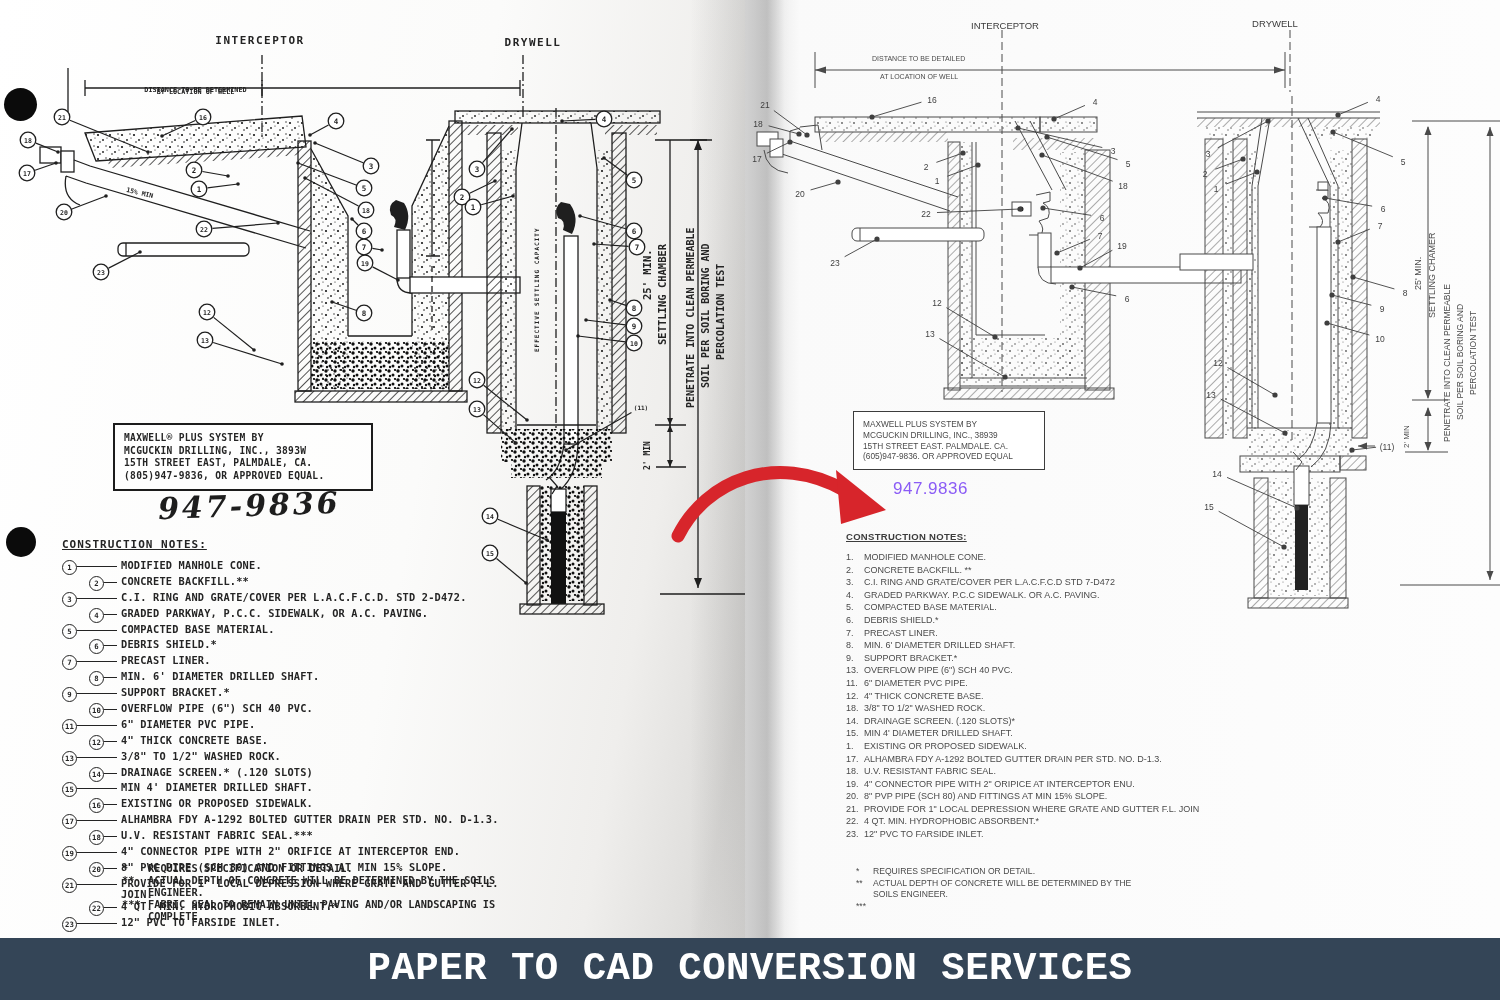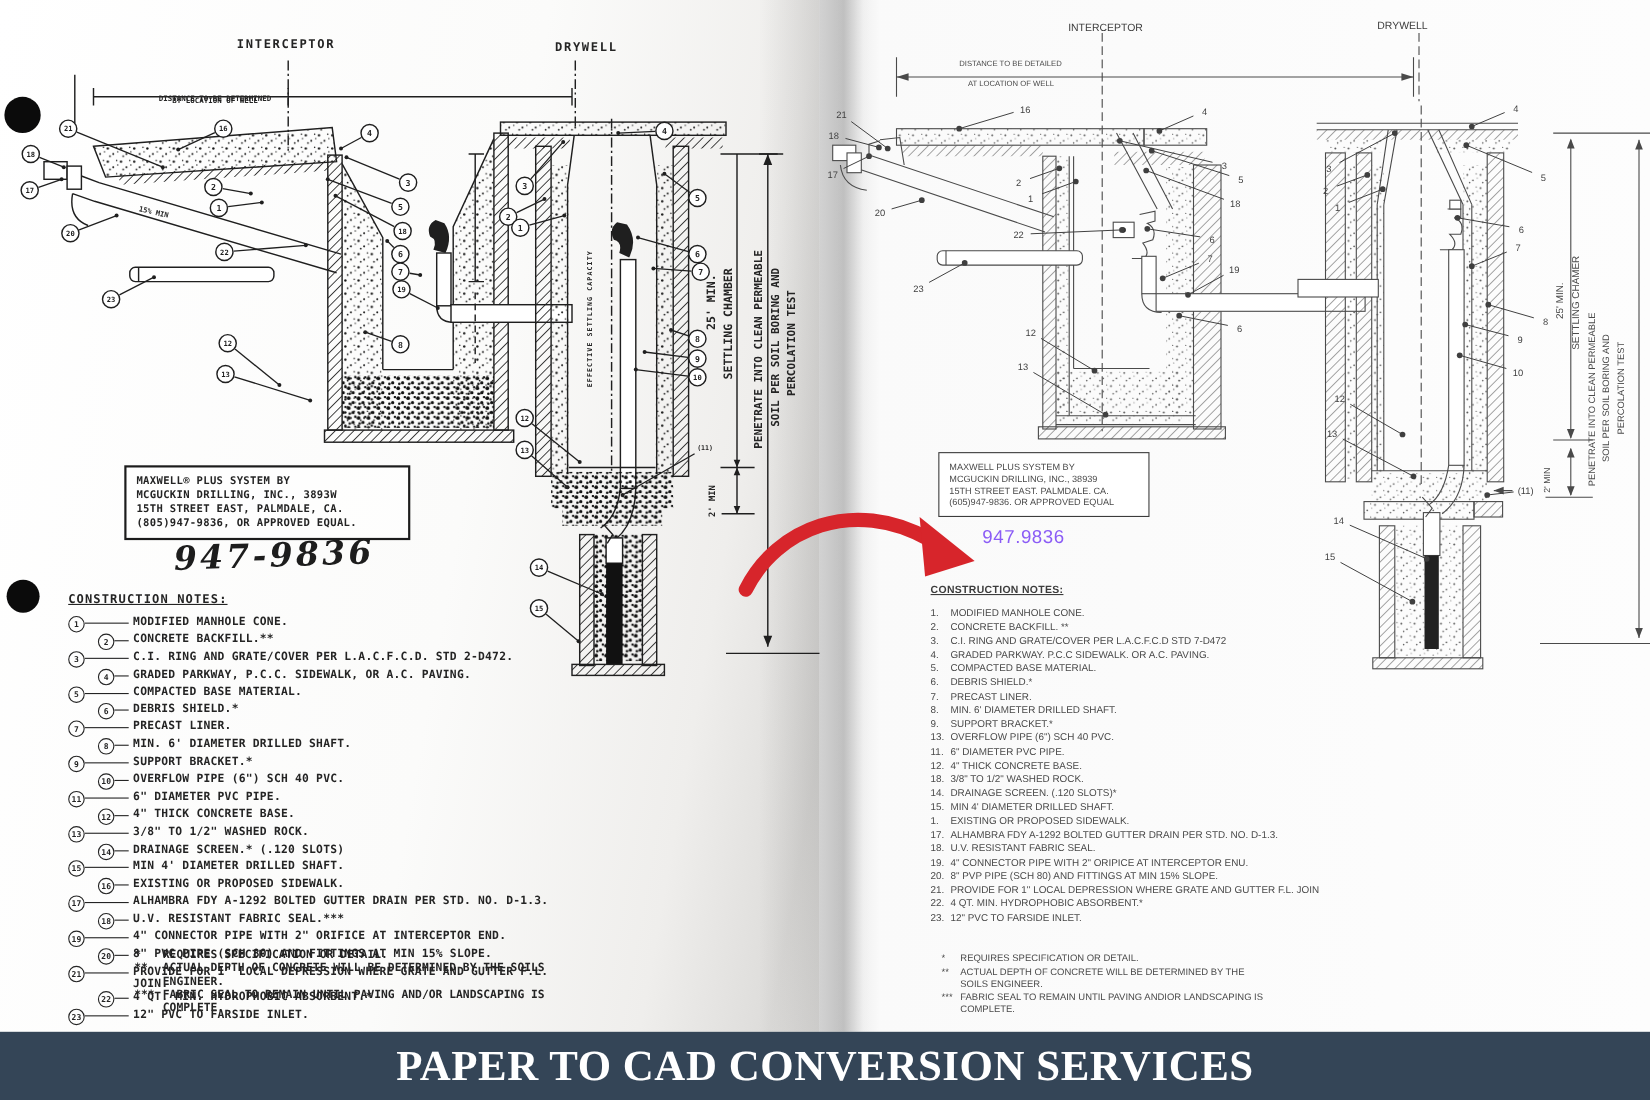--- a/index.html
+++ b/index.html
@@ -36,21 +36,21 @@
   #right-foot{left:856px;top:866px;width:330px}
   .rfmark{flex:0 0 17px;font-size:8.6px;line-height:11.6px}
   .rftext{font-size:8.6px;line-height:11.6px;width:280px}
   
   .maxbox-l{left:113px;top:423px;width:238px;border:2px solid #1c1c1c;padding:7px 9px;font-size:9.6px;line-height:12.6px;letter-spacing:.3px;background:rgba(255,255,255,.5)}
   .maxbox-r{left:853px;top:411px;width:172px;border:1.5px solid #3c3c3c;padding:7px 9px;font-size:8.3px;line-height:10.8px;background:#fff}
   .handw{left:158px;top:488px;font-family:"DejaVu Serif",serif;font-style:italic;font-weight:bold;font-size:30px;letter-spacing:3px;color:#1d1d1d;transform:rotate(-2deg)}
   .cadnum{left:893px;top:479px;font-size:17px;color:#8b5cf6;letter-spacing:.5px}
   
   .banner{left:0;top:938px;width:1500px;height:62px;background:#344557;display:flex;align-items:center;justify-content:center}
-  .banner span{color:#ffffff;font-size:39px;font-weight:800;letter-spacing:.5px;font-family:Liberation Serif, serif}
+  .banner span{color:#ffffff;font-size:39px;font-weight:800;letter-spacing:.5px;font-family:Liberation Mono, monospace}
 </style>
 </head>
 <body>
 
 <div class="abs paper-left"></div>
 <div class="abs paper-right"></div>
 <div class="abs seam"></div>
 <div class="abs hole" style="left:4px;top:88px;width:33px;height:33px"></div>
 <div class="abs hole" style="left:6px;top:527px;width:30px;height:30px"></div>
 
@@ -717,19 +717,18 @@
     <div class="frow">
       <span class="rfmark">*</span>
       <span class="rftext">REQUIRES SPECIFICATION OR DETAIL.</span>
     </div>
     <div class="frow">
       <span class="rfmark">**</span>
       <span class="rftext">ACTUAL DEPTH OF CONCRETE WILL BE DETERMINED BY THE SOILS ENGINEER.</span>
     </div>
     <div class="frow">
       <span class="rfmark">***</span>
-      <span class="rftext">FABRIC SEAL TO REMAIN UNTIL PAVING ANDIOR LANDSCAPING IS COMPLETE.</span>
     </div>
   </div>
 
 <div class="abs banner">
   <span>PAPER TO CAD CONVERSION SERVICES</span>
 </div>
 
 </body></html>

